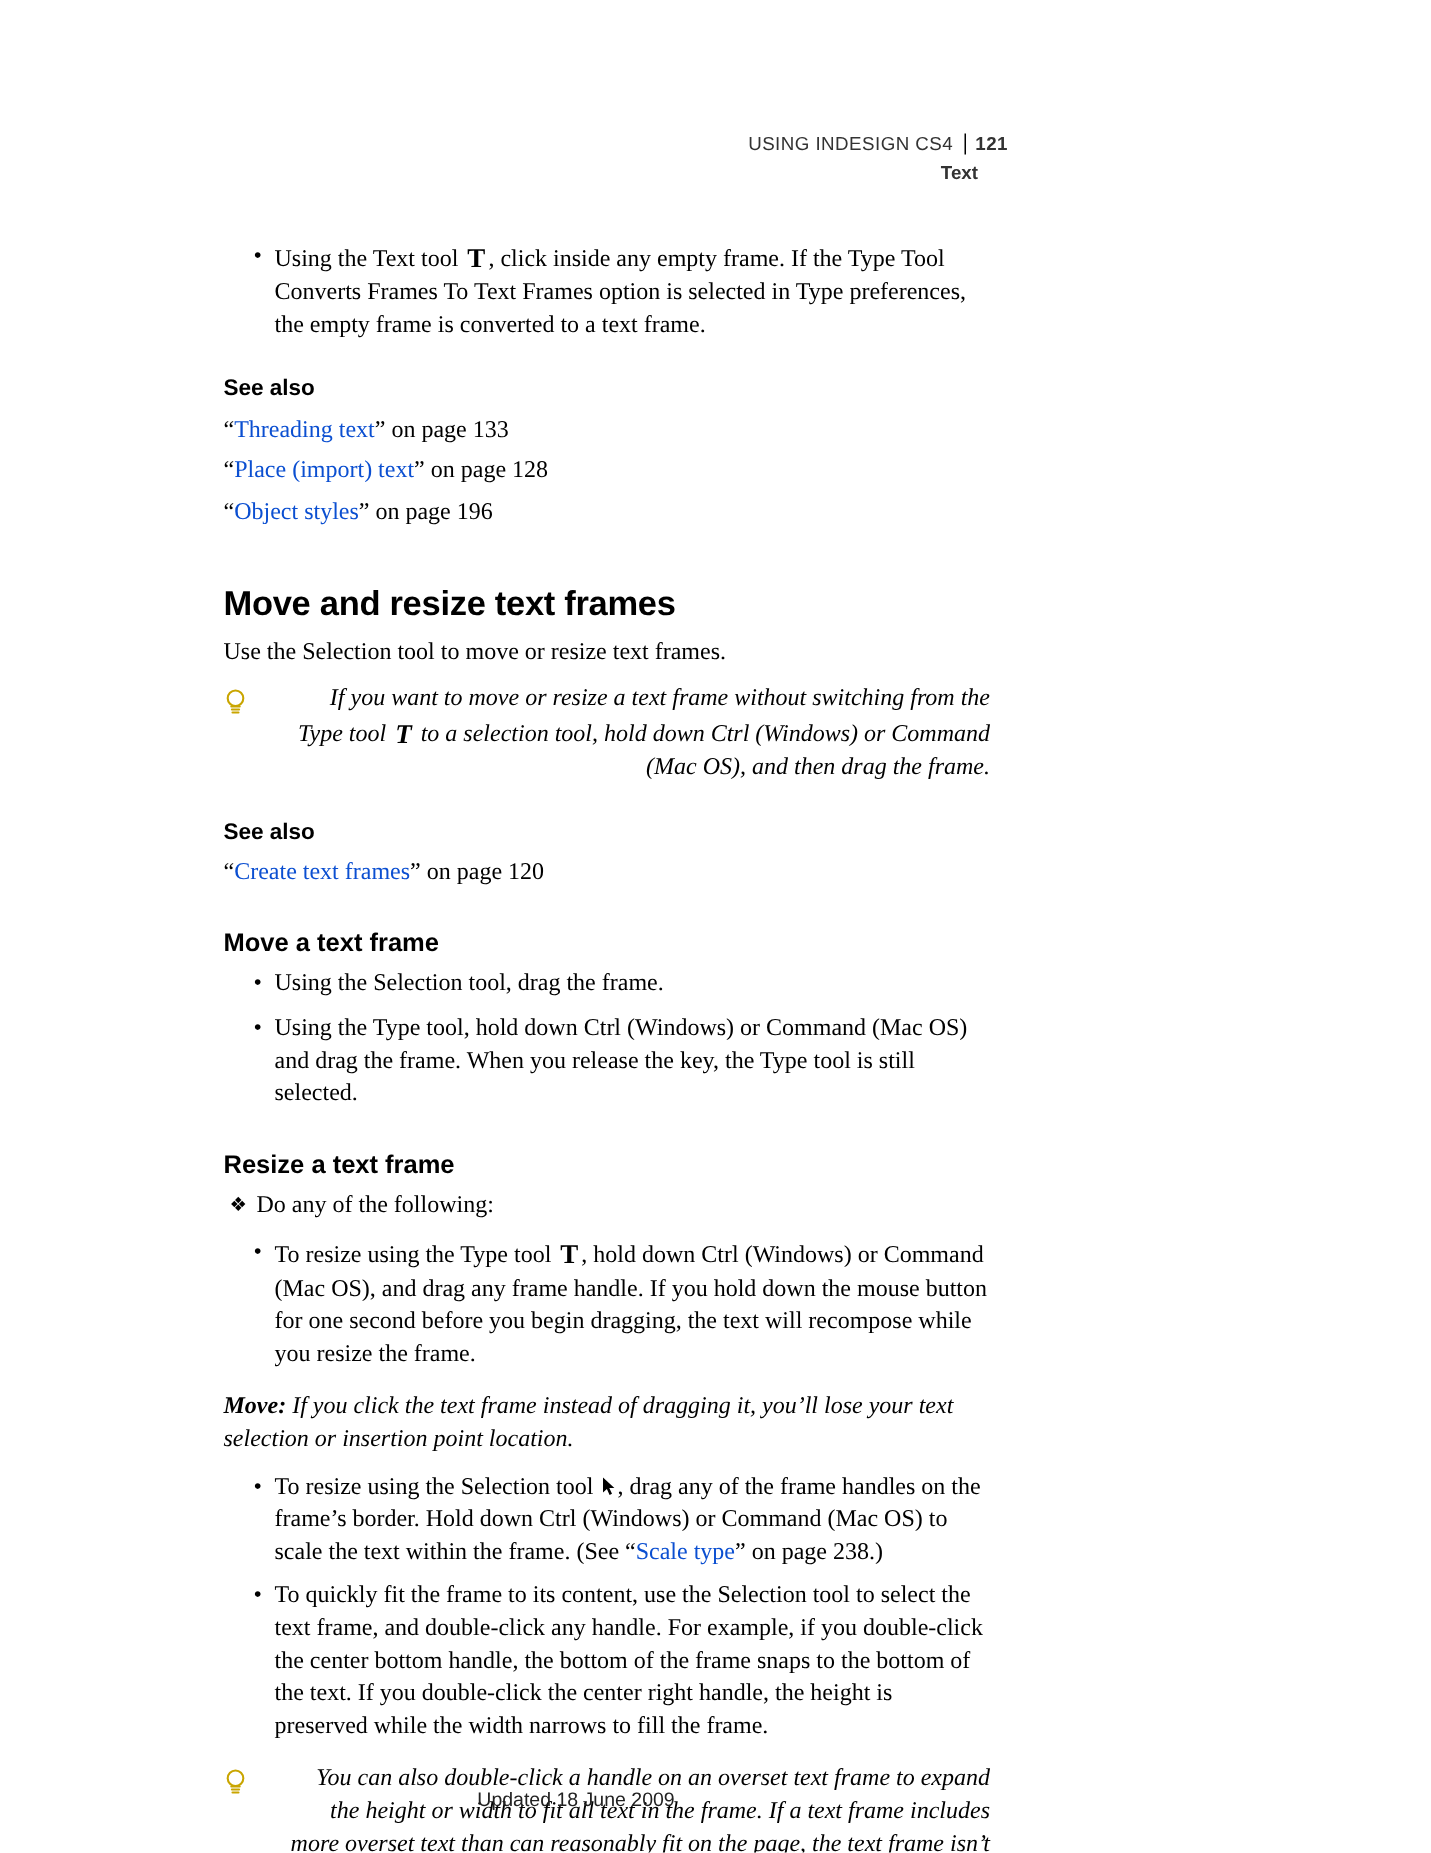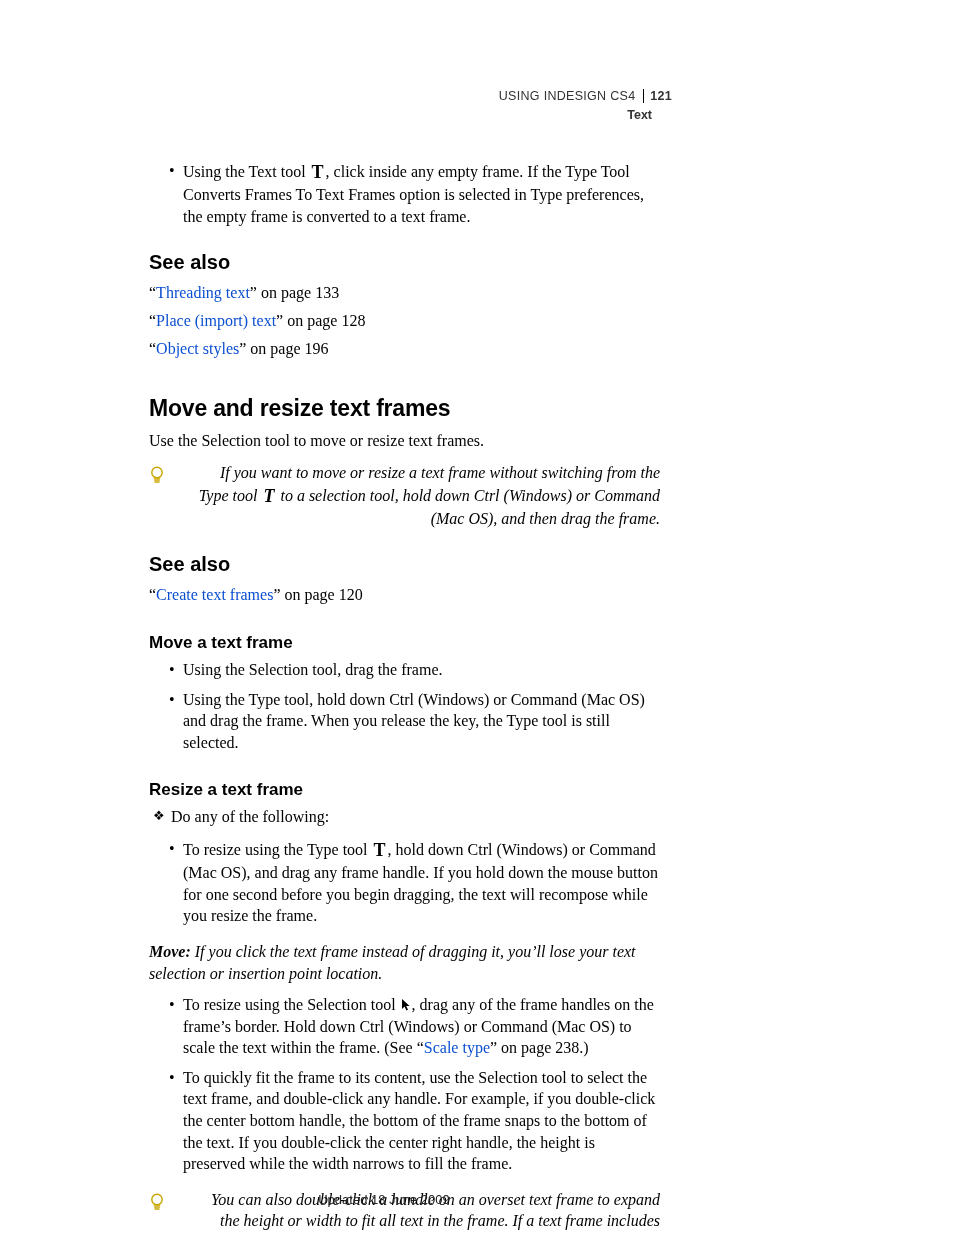--- a/index.html
+++ b/index.html
@@ -66,21 +66,21 @@
   ul.diamond > li::before {
     content: "❖";
     position: absolute;
     left: 0;
     top: 1px;
     font-size: 13px;
   }
   .h-seealso {
     font-family: "Myriad Pro", "Segoe UI", Arial, sans-serif;
     font-weight: 700;
-    font-size: 20px;
+    font-size: 15px;
     margin: 22px 0 4px 0;
   }
   .h2 {
     font-family: "Myriad Pro", "Segoe UI", Arial, sans-serif;
     font-weight: 700;
     font-size: 23px;
     margin: 34px 0 6px 0;
     letter-spacing: -0.2px;
   }
   .h3 {

